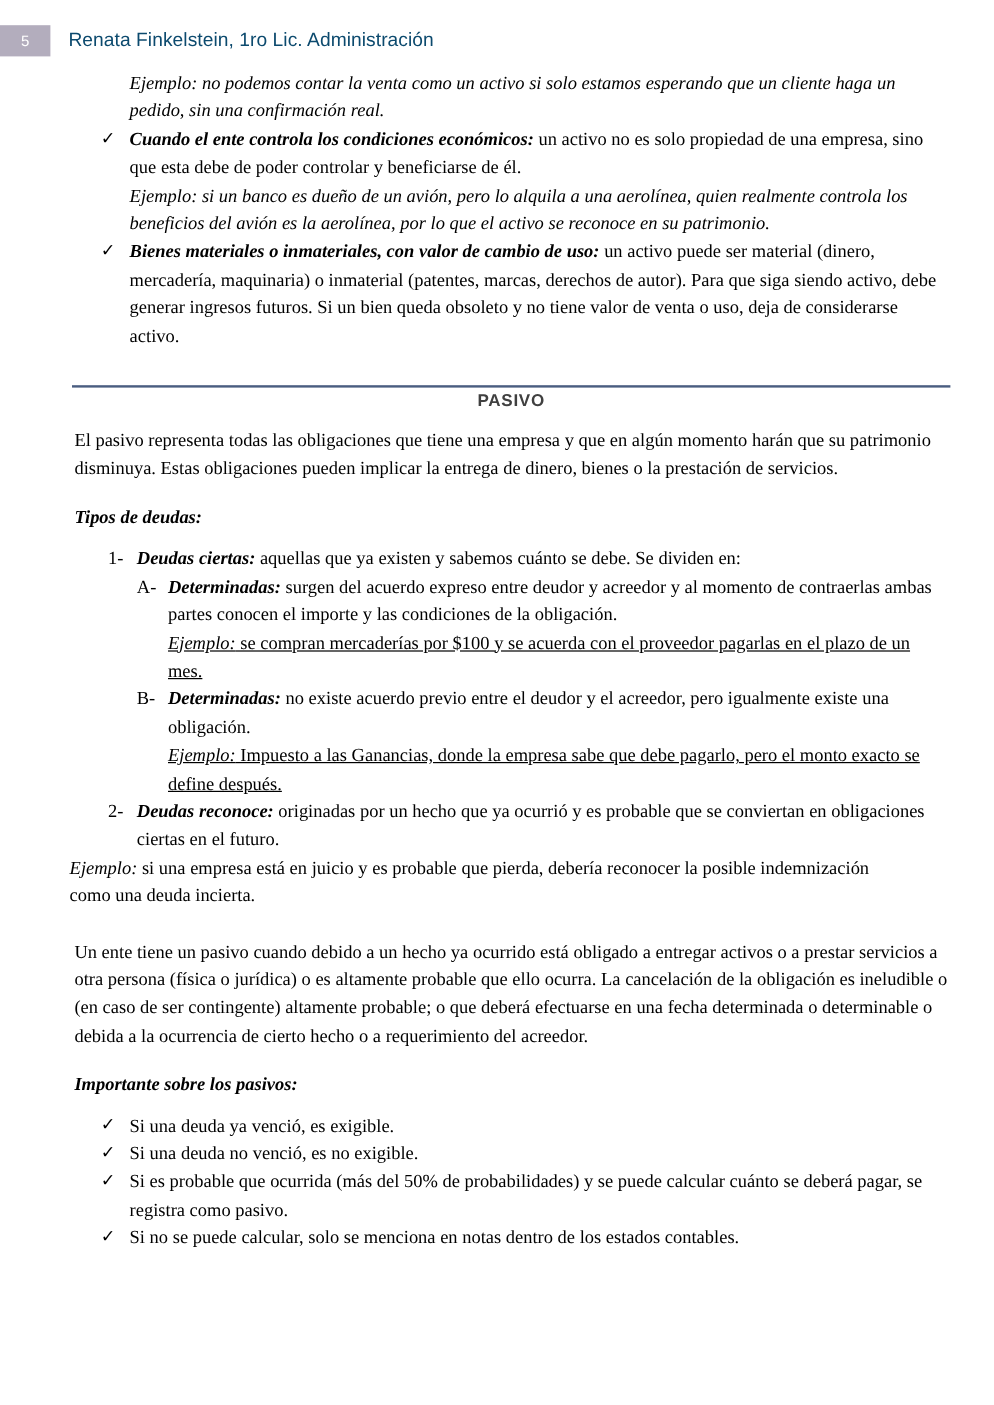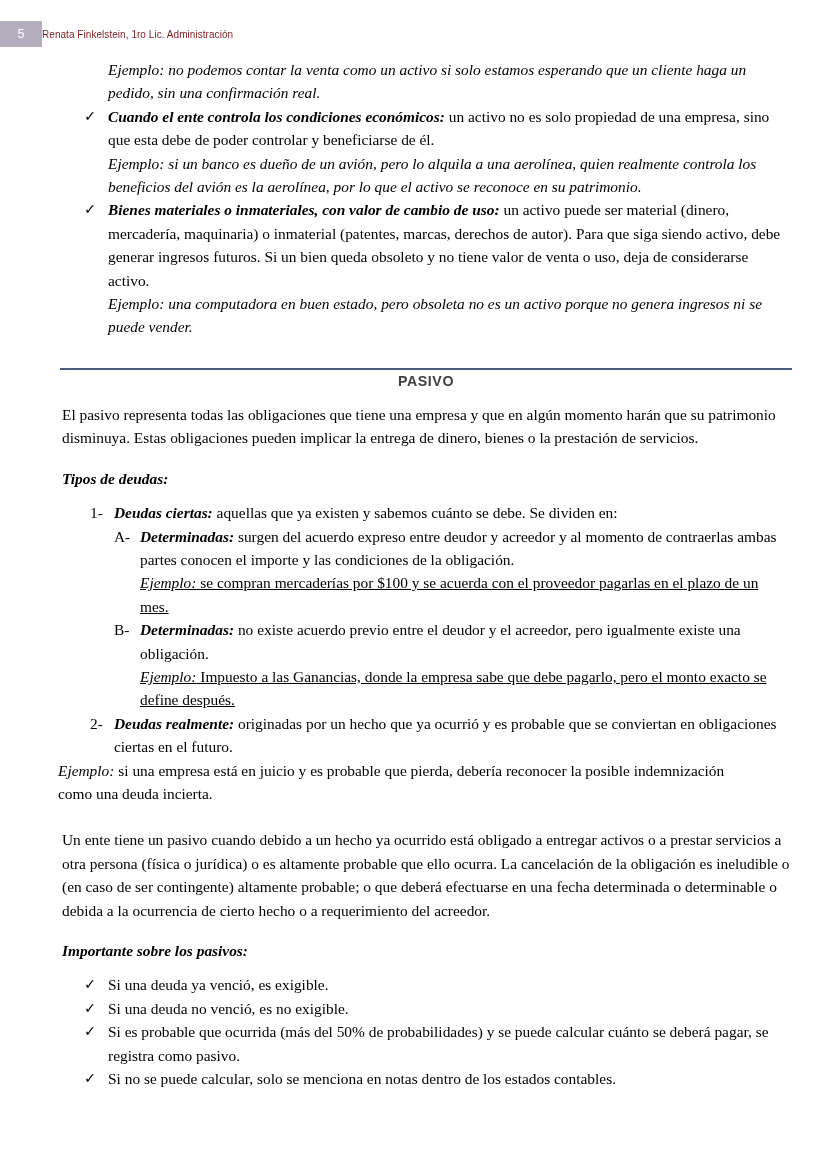--- a/index.html
+++ b/index.html
@@ -36,23 +36,24 @@
     justify-content: center;
     flex: 0 0 auto;
   }
   .page-number-box .num {
     color: #ffffff;
     font-family: "Liberation Sans", "DejaVu Sans", sans-serif;
     font-size: 12.5px;
     line-height: 1;
   }
   .header-title {
+    margin-left: 15px;
     font-family: "Liberation Sans", "DejaVu Sans", sans-serif;
-    font-size: 10px;
-    color: #7f1d1d;
+    font-size: 16px;
+    color: #0c4a6e;
     letter-spacing: 0.05px;
     white-space: nowrap;
   }
 
   
   .content {
     position: absolute;
     top: 58px;
     left: 12px;
     width: 828px;
@@ -183,21 +184,20 @@
   <div class="txt check-row blk">
     <span class="bullet-check">✓</span>
     <span class="bi">Cuando el ente controla los condiciones económicos:</span><span> un activo no es solo propiedad de una empresa, sino que esta debe de poder controlar y beneficiarse de él.</span>
   </div>
   <p class="txt ital lvl1-plain blk">Ejemplo: si un banco es dueño de un avión, pero lo alquila a una aerolínea, quien realmente controla los beneficios del avión es la aerolínea, por lo que el activo se reconoce en su patrimonio.</p>
 
   <div class="txt check-row blk">
     <span class="bullet-check">✓</span>
     <span class="bi">Bienes materiales o inmateriales, con valor de cambio de uso:</span><span> un activo puede ser material (dinero, mercadería, maquinaria) o inmaterial (patentes, marcas, derechos de autor). Para que siga siendo activo, debe generar ingresos futuros. Si un bien queda obsoleto y no tiene valor de venta o uso, deja de considerarse activo.</span>
   </div>
-  <p class="txt ital lvl1-plain blk">Ejemplo: una computadora en buen estado, pero obsoleta no es un activo porque no genera ingresos ni se puede vender.</p>
 
   <div class="spacer-xl"></div>
 
   <div class="section-rule"></div>
   <div class="section-title">PASIVO</div>
 
   <div class="spacer-sm"></div>
 
   <p class="txt body-par blk">El pasivo representa todas las obligaciones que tiene una empresa y que en algún momento harán que su patrimonio disminuya. Estas obligaciones pueden implicar la entrega de dinero, bienes o la prestación de servicios.</p>
 
@@ -219,21 +219,21 @@
   <p class="txt alpha-cont blk"><span class="ital">Ejemplo:</span><span> se compran mercaderías por $100 y se acuerda con el proveedor pagarlas en el plazo de un mes.</span></p>
 
   <div class="txt alpha-row blk">
     <span class="marker">B-</span>
     <span class="bi">Determinadas:</span><span> no existe acuerdo previo entre el deudor y el acreedor, pero igualmente existe una obligación.</span>
   </div>
   <p class="txt alpha-cont blk"><span class="ital">Ejemplo:</span><span> Impuesto a las Ganancias, donde la empresa sabe que debe pagarlo, pero el monto exacto se define después.</span></p>
 
   <div class="txt num-row blk">
     <span class="marker">2-</span>
-    <span class="bi">Deudas realmente:</span><span> originadas por un hecho que ya ocurrió y es probable que se conviertan en obligaciones ciertas en el futuro.</span>
+    <span class="bi">Deudas reconoce:</span><span> originadas por un hecho que ya ocurrió y es probable que se conviertan en obligaciones ciertas en el futuro.</span>
   </div>
   <p class="txt num-cont blk"><span class="ital">Ejemplo:</span><span> si una empresa está en juicio y es probable que pierda, debería reconocer la posible indemnización como una deuda incierta.</span></p>
 
   <div class="spacer-lg"></div>
 
   <p class="txt body-par blk">Un ente tiene un pasivo cuando debido a un hecho ya ocurrido está obligado a entregar activos o a prestar servicios a otra persona (física o jurídica) o es altamente probable que ello ocurra. La cancelación de la obligación es ineludible o (en caso de ser contingente) altamente probable; o que deberá efectuarse en una fecha determinada o determinable o debida a la ocurrencia de cierto hecho o a requerimiento del acreedor.</p>
 
   <div class="spacer-md"></div>
 
   <p class="txt bi body-par blk">Importante sobre los pasivos:</p>

